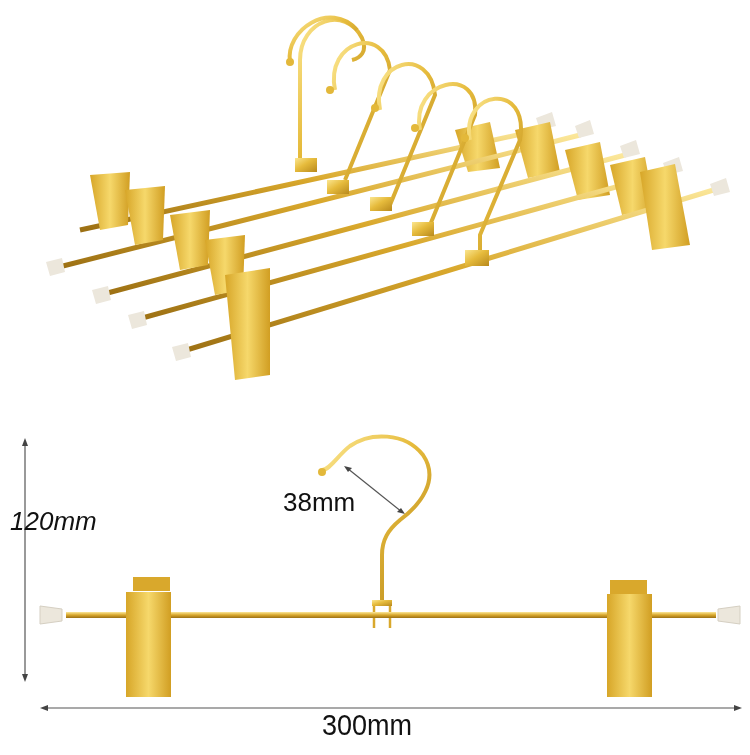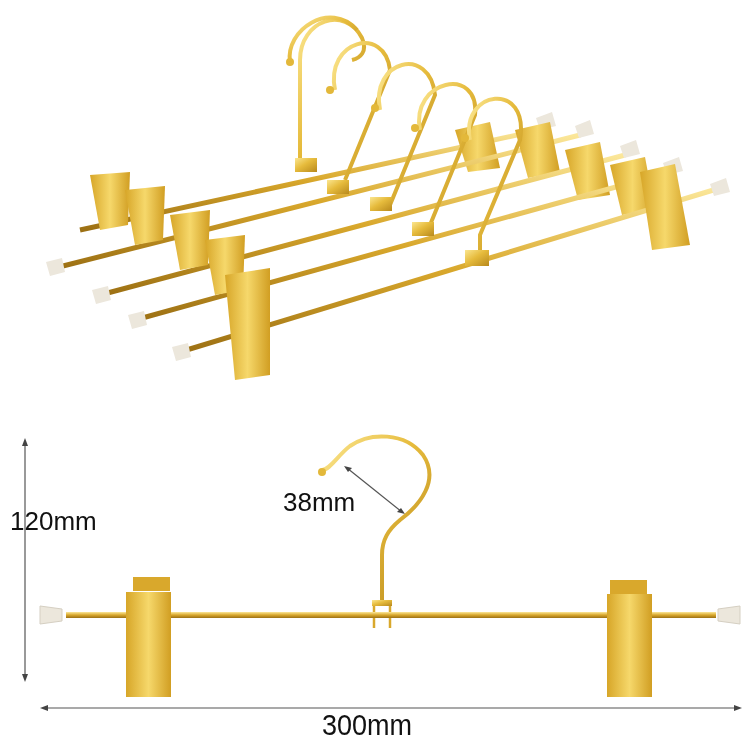--- a/index.html
+++ b/index.html
@@ -1,19 +1,19 @@
 <!DOCTYPE html>
 <html><head>
 <meta charset="utf-8">
 <style>
   html, body { margin: 0; padding: 0; background: #ffffff; }
   body { width: 750px; height: 755px; position: relative; overflow: hidden; font-family: "Liberation Sans", sans-serif; }
   .canvas { position: absolute; left: 0; top: 0; width: 750px; height: 755px; }
   .dim-label { position: absolute; color: #111111; font-family: "Liberation Sans", sans-serif; }
-  .lbl-120 { left: 10px; top: 506px; font-size: 26px; }
+  .lbl-120 { left: 10px; top: 506px; font-size: 26px; font-style: italic; }
   .lbl-38 { left: 283px; top: 487px; font-size: 26px; }
   .lbl-300 { left: 322px; top: 708px; font-size: 30px; transform: scaleX(0.9); transform-origin: left top; }
 </style>
 </head>
 <body>
 
 <div class="canvas">
   <svg width="750" height="755" viewBox="0 0 750 755" xmlns="http://www.w3.org/2000/svg">
     <defs>
       <linearGradient id="gold" x1="0" y1="0" x2="1" y2="1">

